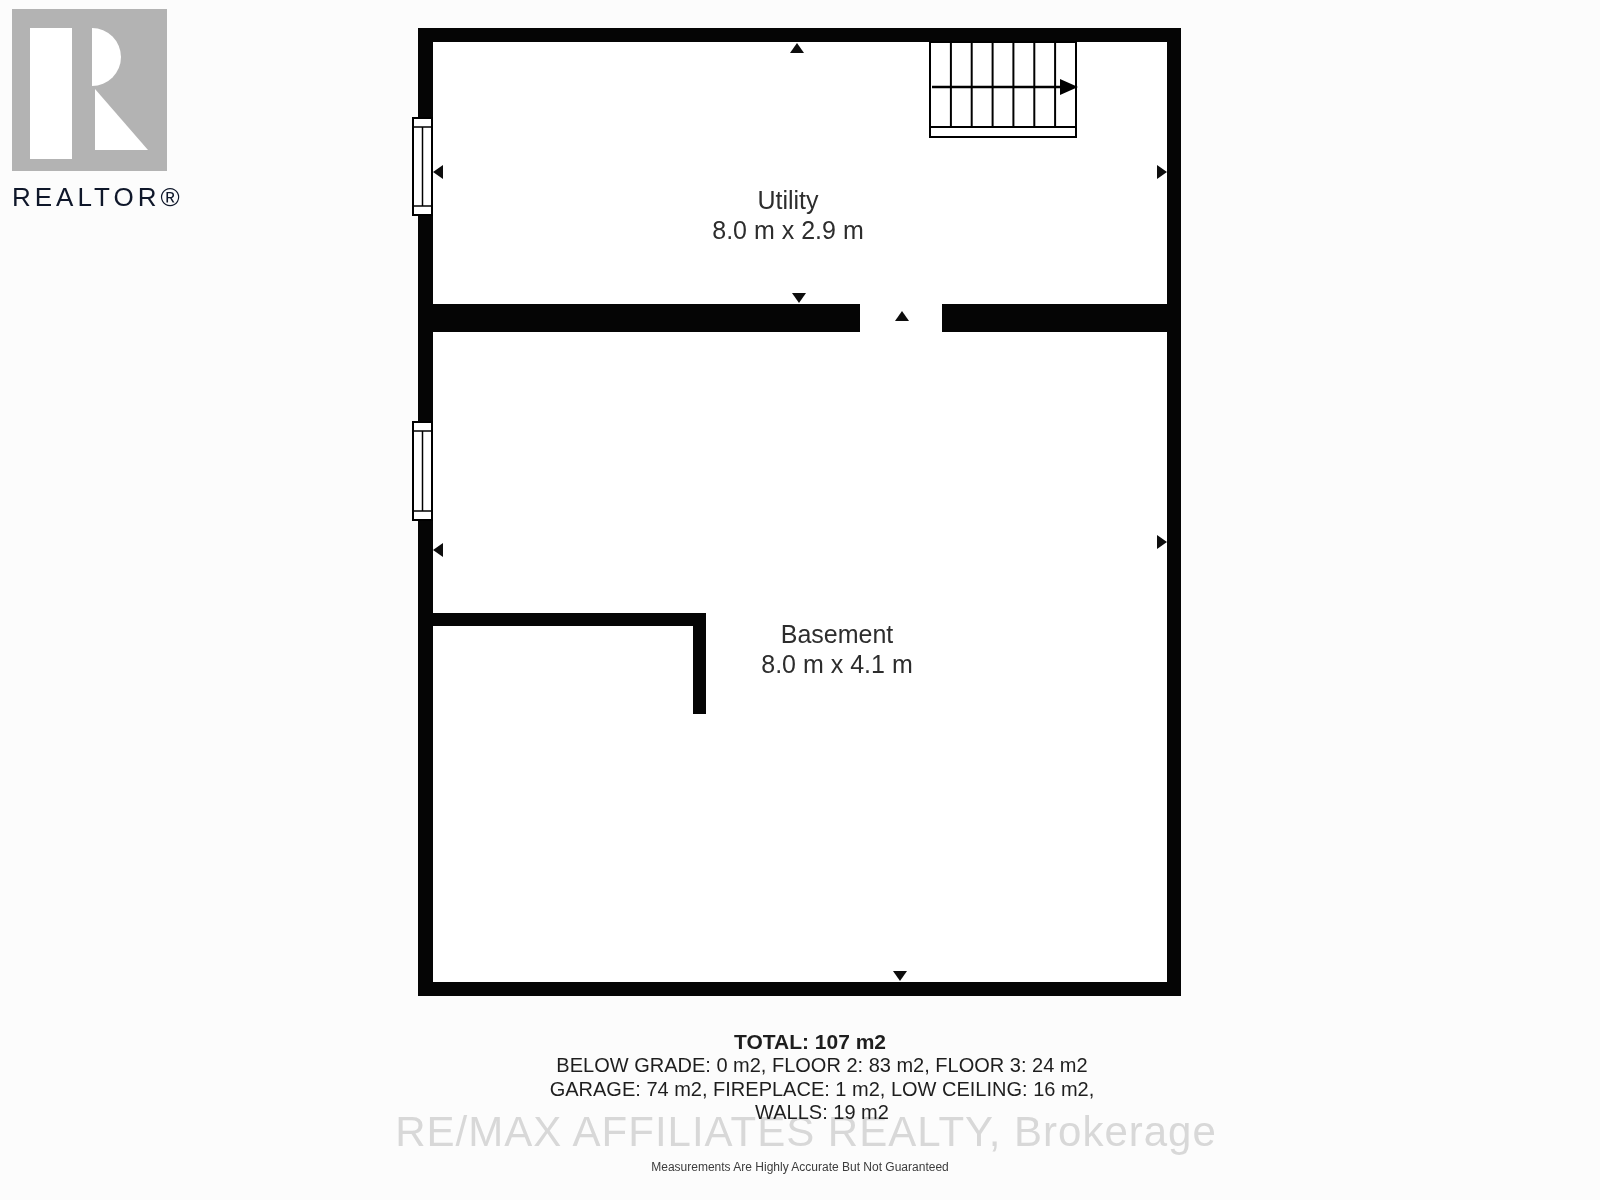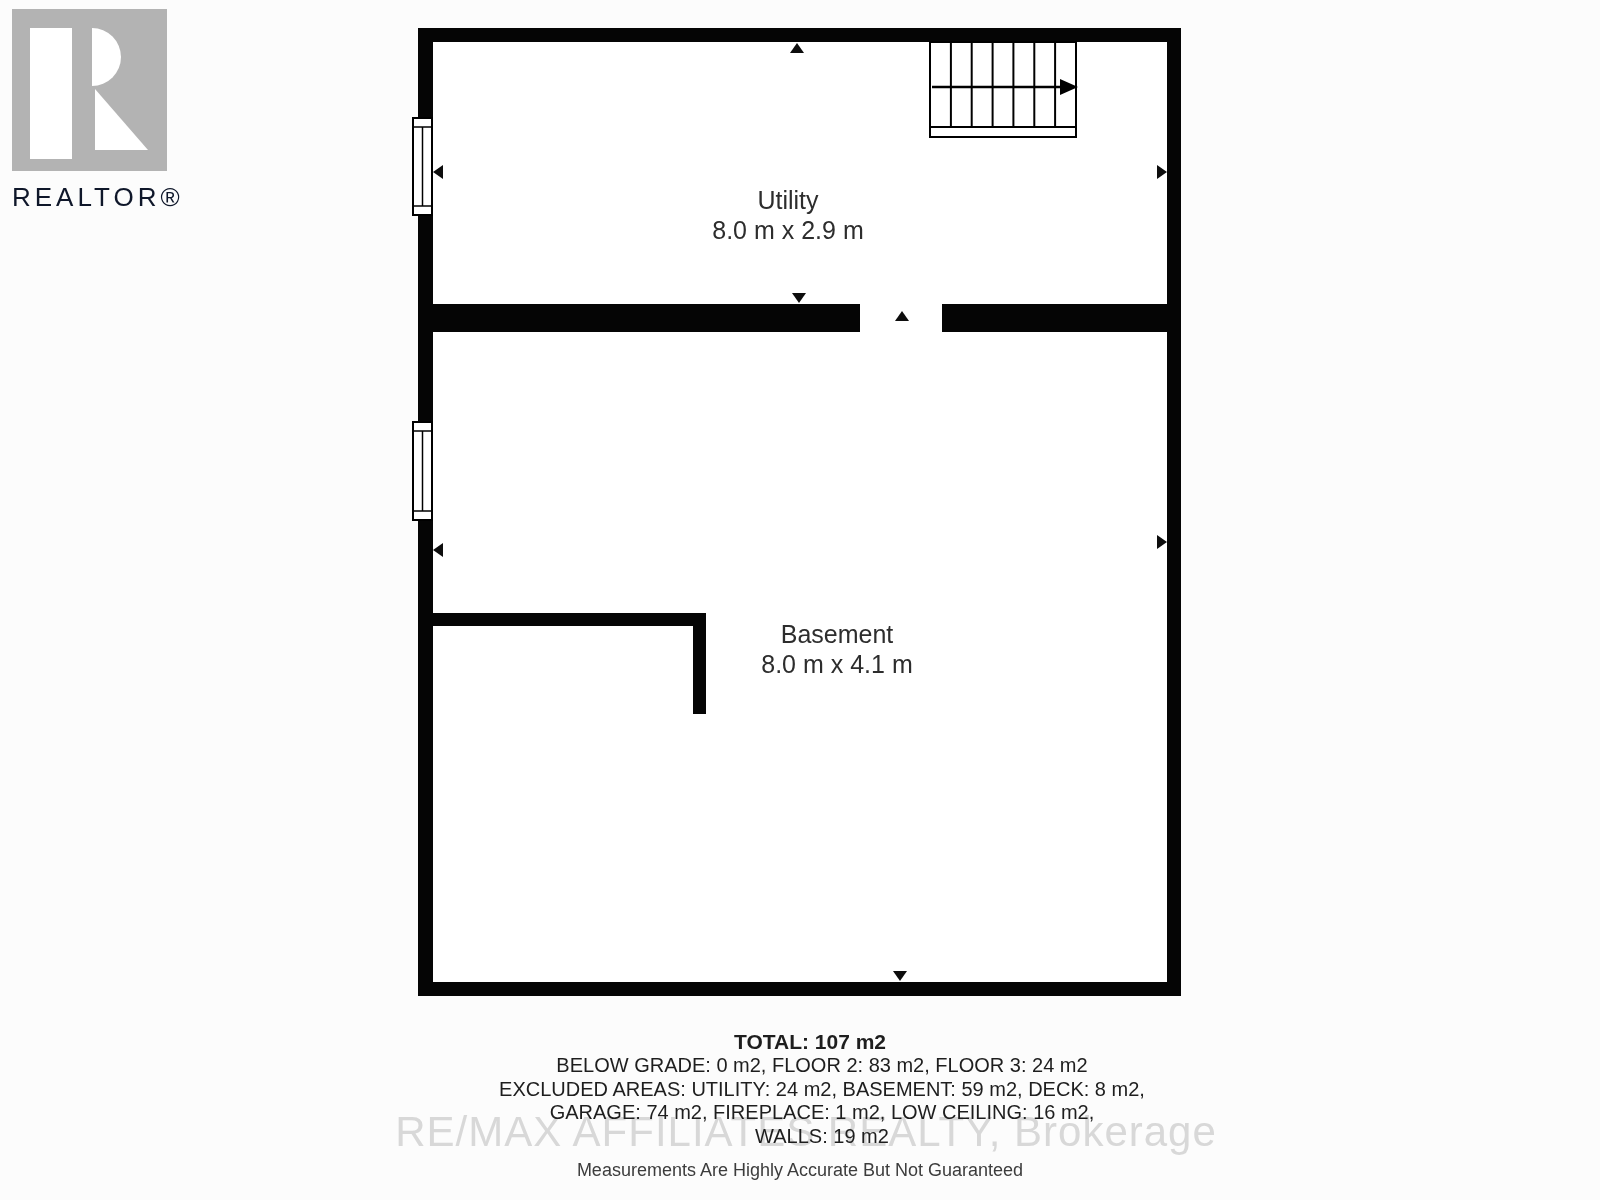--- a/index.html
+++ b/index.html
@@ -29,21 +29,21 @@
     z-index:1;font-weight:400;
   }
   
   .summary{
     left:0;right:0;top:1030px;text-align:center;color:#1e1e1e;z-index:2;
   }
   .summary .total{font-size:21px;font-weight:700;line-height:24px;padding-left:20px;}
   .summary .line{font-size:20px;line-height:23.5px;margin-left:44px;}
   .disclaimer{
     left:0;right:0;top:1160px;text-align:center;
-    font-size:18px;color:#3c3c3c;z-index:2;
+    font-size:12px;color:#3c3c3c;z-index:2;
   }
 </style>
 </head>
 <body>
 
 <div class="abs logo">
   <svg width="155" height="162" viewBox="0 0 155 162">
     <rect x="0" y="0" width="155" height="162" fill="#b3b3b3"></rect>
     <rect x="18" y="19" width="42" height="131" fill="#ffffff"></rect>
     <path d="M80 19 a29 29 0 0 1 0 58 Z" fill="#ffffff"></path>
@@ -118,18 +118,17 @@
 <div class="abs room-label" style="left:837px;top:619px;">
   <div>Basement</div>
   <div>8.0 m x 4.1 m</div>
 </div>
 
 <div class="abs watermark">RE/MAX AFFILIATES REALTY, Brokerage</div>
 
 <div class="abs summary">
   <div class="total">TOTAL: 107 m2</div>
   <div class="line">BELOW GRADE: 0 m2, FLOOR 2: 83 m2, FLOOR 3: 24 m2</div>
-  <div class="line">EXCLUDED AREAS: UTILITY: 24 m2, BASEMENT: 59 m2, DECK: 8 m2,</div>
   <div class="line">GARAGE: 74 m2, FIREPLACE: 1 m2, LOW CEILING: 16 m2,</div>
   <div class="line">WALLS: 19 m2</div>
 </div>
 
 <div class="abs disclaimer">Measurements Are Highly Accurate But Not Guaranteed</div>
 
 </body></html>

